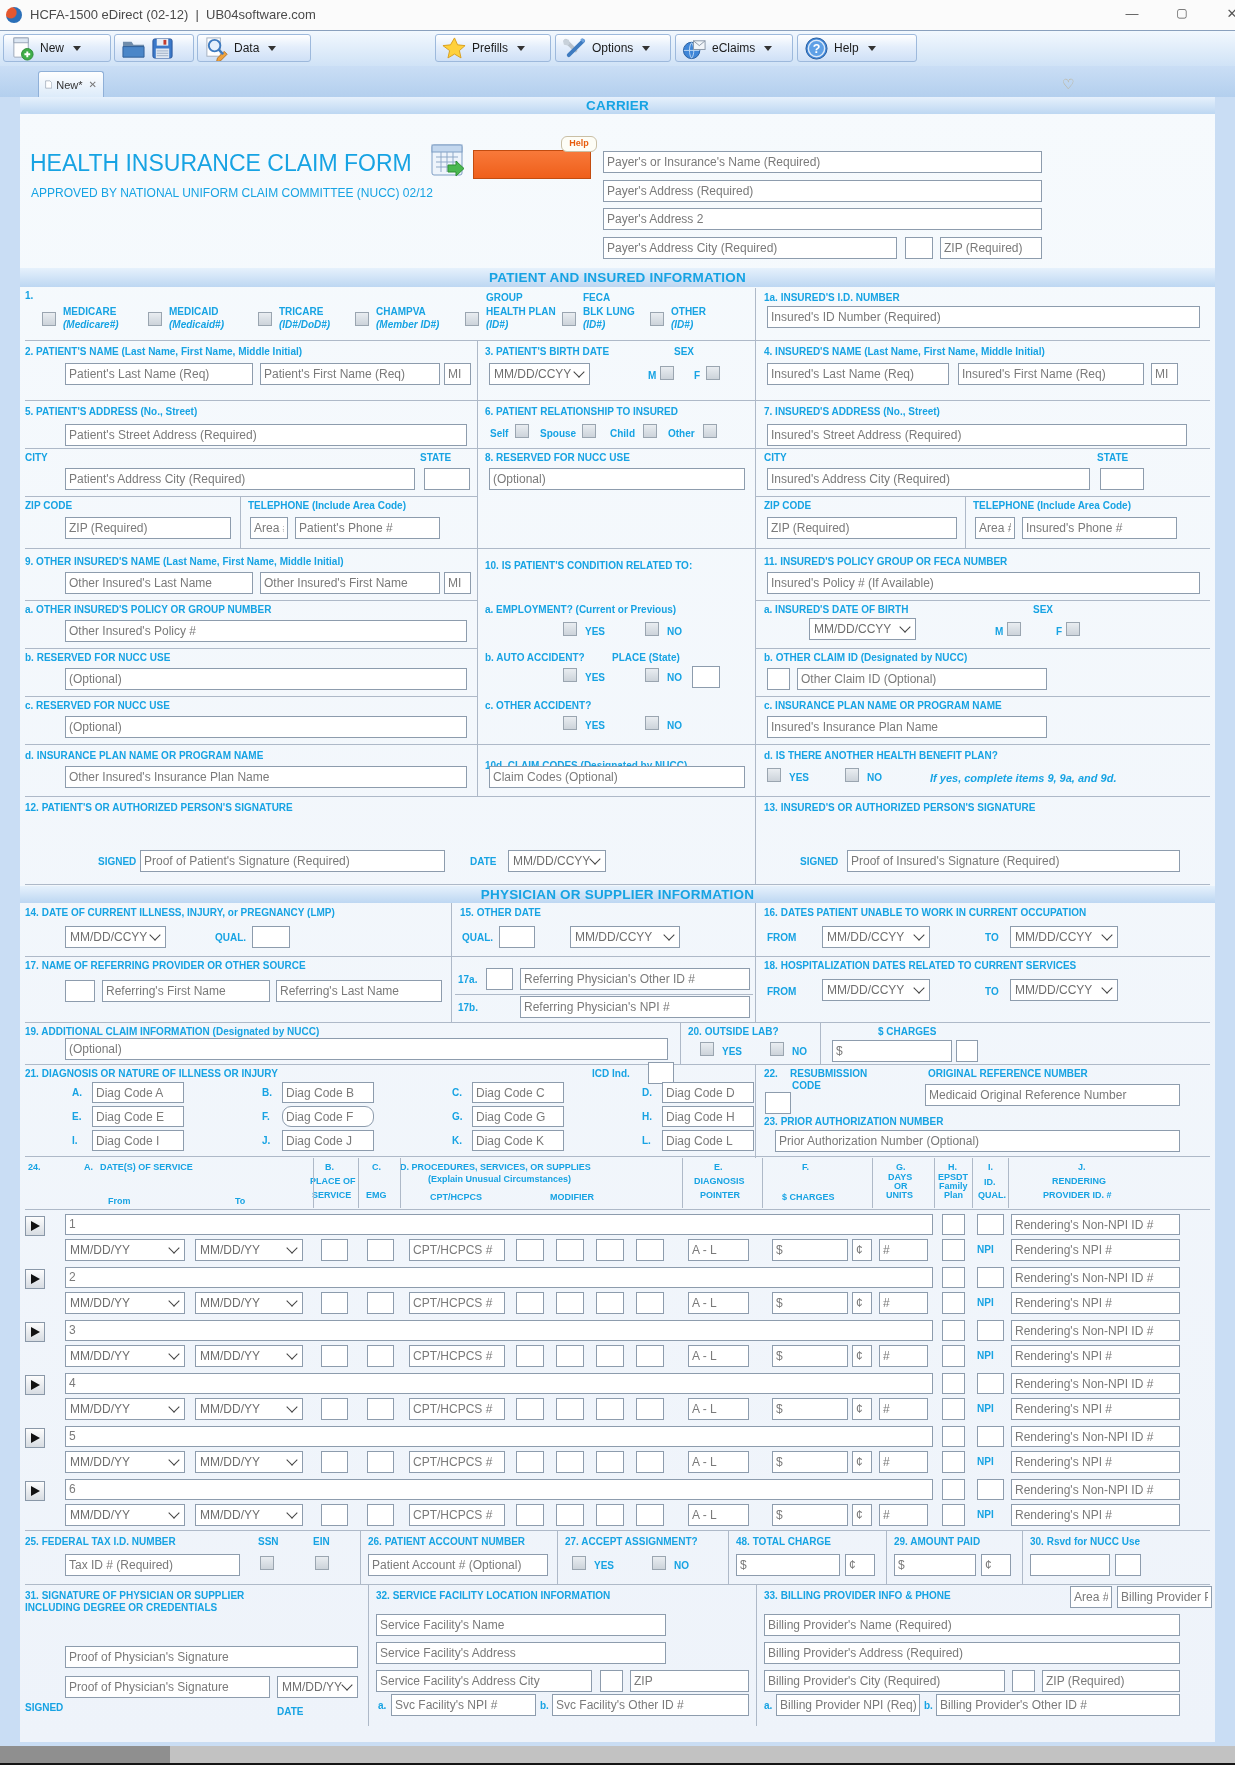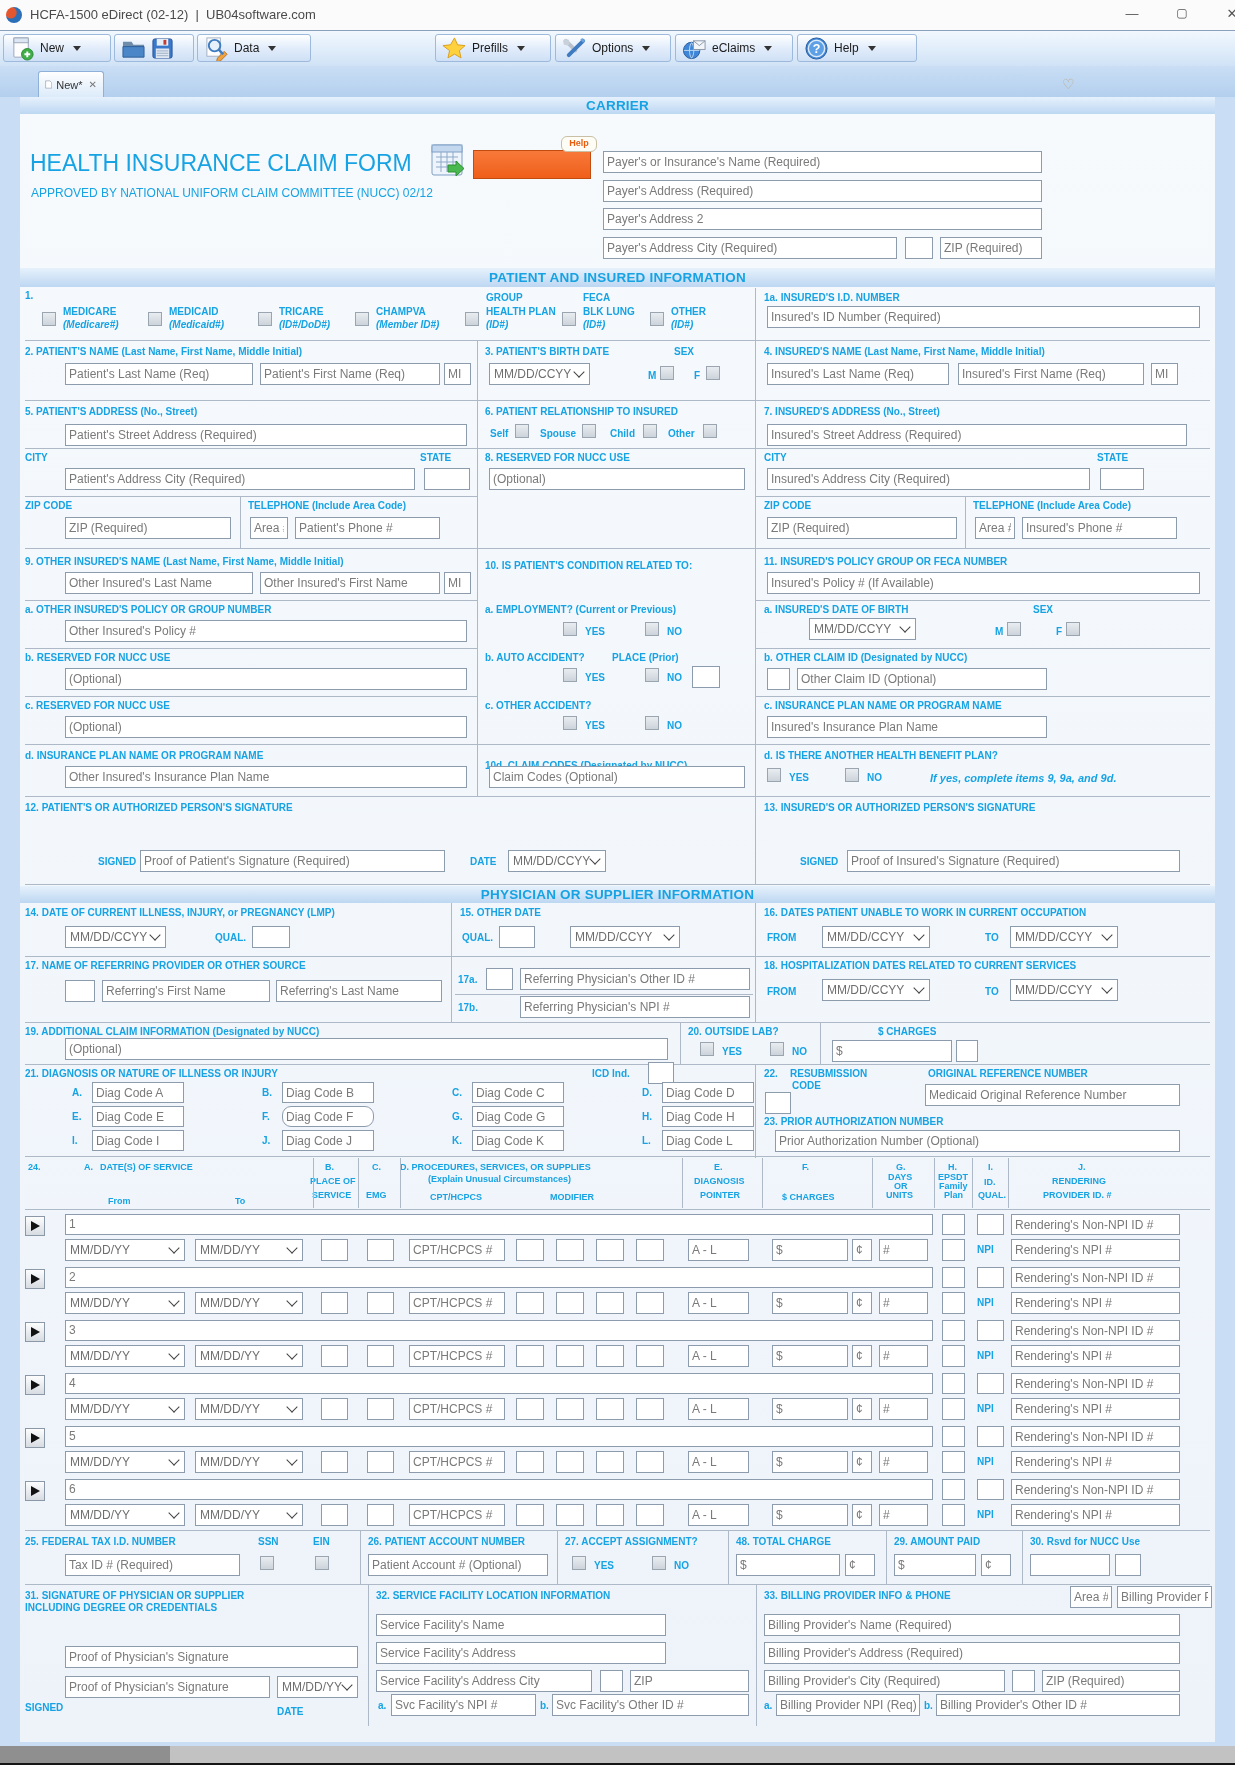--- a/index.html
+++ b/index.html
@@ -298,21 +298,21 @@
   <input class="in" style="left: 65px; top: 766px; width: 402px;" placeholder="Other Insured's Insurance Plan Name">
   <div class="vl" style="left:477px;top:548px;height:248px;"></div>
 
   <div class="lbl" style="left:485px;top:560px;">10. IS PATIENT'S CONDITION RELATED TO:</div>
   <div class="lbl" style="left:485px;top:604px;">a. EMPLOYMENT? (Current or Previous)</div>
   <span class="cb" style="left:563px;top:622px;"></span>
   <div class="lbl" style="left:585px;top:626px;">YES</div>
   <span class="cb" style="left:645px;top:622px;"></span>
   <div class="lbl" style="left:667px;top:626px;">NO</div>
   <div class="lbl" style="left:485px;top:652px;">b. AUTO ACCIDENT?</div>
-  <div class="lbl" style="left:612px;top:652px;">PLACE (Prior)</div>
+  <div class="lbl" style="left:612px;top:652px;">PLACE (State)</div>
   <span class="cb" style="left:563px;top:668px;"></span>
   <div class="lbl" style="left:585px;top:672px;">YES</div>
   <span class="cb" style="left:645px;top:668px;"></span>
   <div class="lbl" style="left:667px;top:672px;">NO</div>
   <input class="in" style="left: 692px; top: 666px; width: 28px;">
   <div class="lbl" style="left:485px;top:700px;">c. OTHER ACCIDENT?</div>
   <span class="cb" style="left:563px;top:716px;"></span>
   <div class="lbl" style="left:585px;top:720px;">YES</div>
   <span class="cb" style="left:645px;top:716px;"></span>
   <div class="lbl" style="left:667px;top:720px;">NO</div>

